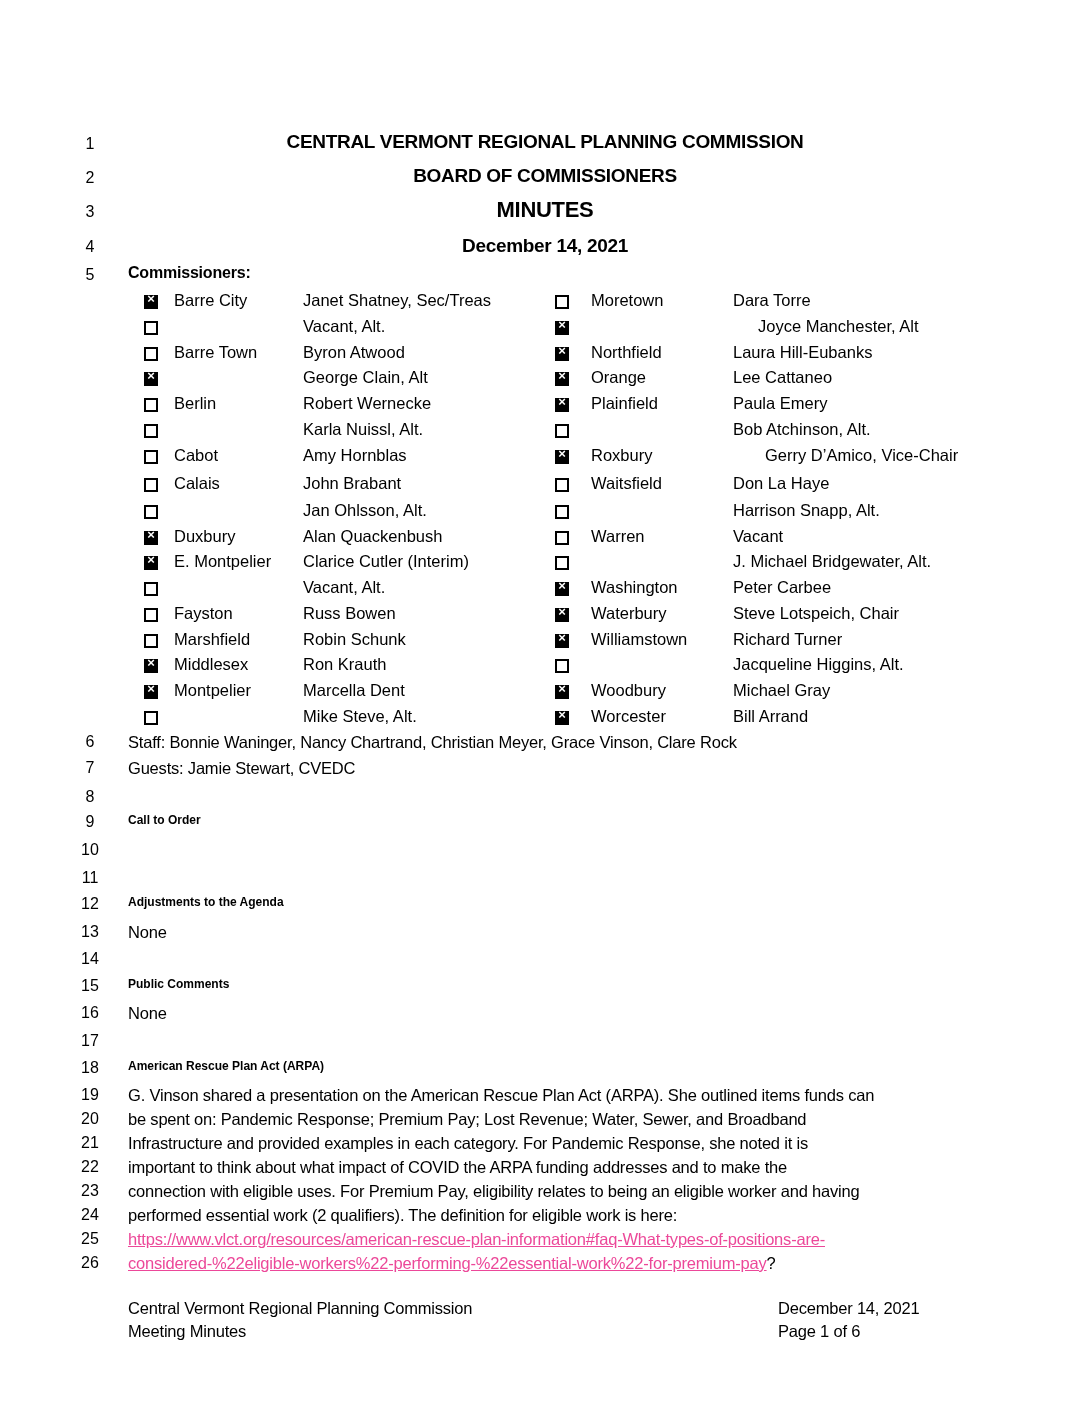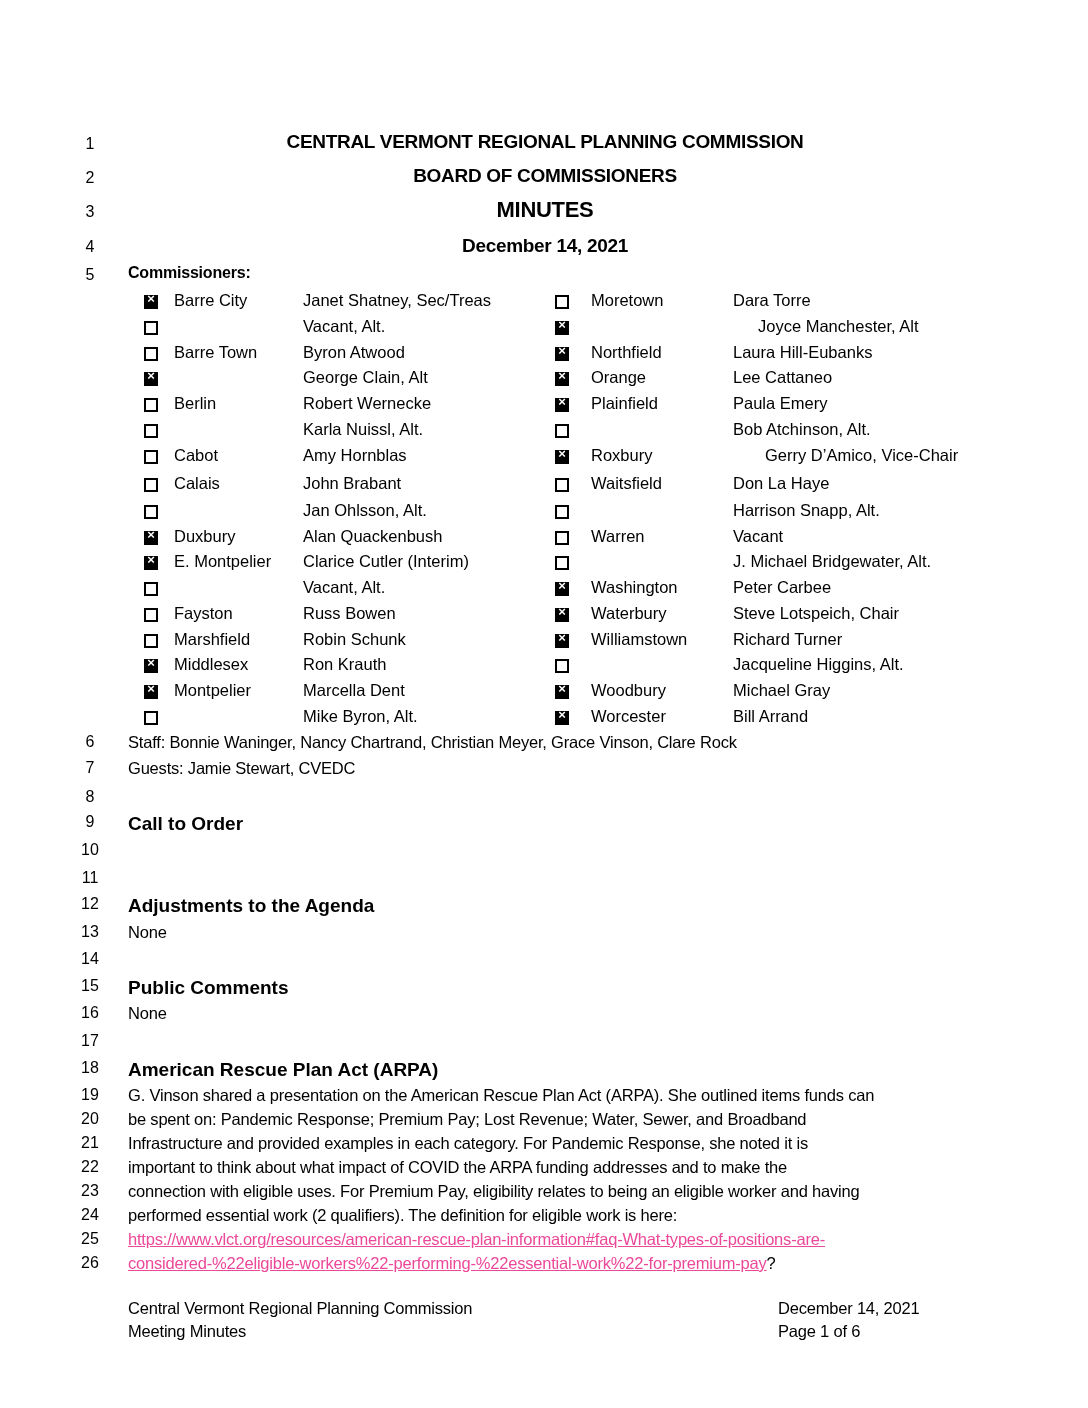--- a/index.html
+++ b/index.html
@@ -3,21 +3,21 @@
 <meta charset="utf-8">
 <style>
   html, body { margin:0; padding:0; background:#ffffff; }
   body { width:1088px; height:1408px; position:relative; overflow:hidden;
          font-family:"Liberation Sans", sans-serif; color:#000; }
   .page { position:absolute; left:0; top:0; width:1088px; height:1408px; }
   .ln { position:absolute; left:80px; width:20px; text-align:center; font-size:16px; }
   .title { position:absolute; left:130px; width:830px; text-align:center; font-weight:bold; font-size:19px; letter-spacing:-0.3px; }
   .title.big { font-size:22px; }
   .text { position:absolute; left:128px; font-size:16.5px; white-space:nowrap; letter-spacing:-0.2px; }
-  .heading { position:absolute; left:128px; font-size:19px; font-weight:bold; white-space:nowrap; }
+  .heading { position:absolute; left:128px; font-size:12px; font-weight:bold; white-space:nowrap; }
   .link { color:#ec4899; text-decoration:underline; }
   .comm-row { position:absolute; height:24px; font-size:16.5px; white-space:nowrap; }
   .cb { position:absolute; width:10px; height:10px; border:2px solid #000; top:4px; box-sizing:content-box; }
   .cb.checked { background:#000; }
   .cb.checked::after { content:"×"; position:absolute; left:0; top:-6px; width:10px; text-align:center; color:#fff; font-size:13px; font-weight:bold; }
   .town { position:absolute; }
   .name { position:absolute; }
   .footer { position:absolute; font-size:16.5px; letter-spacing:-0.2px; }
 </style>
 </head>
@@ -138,21 +138,21 @@
         <span class="name" style="left: 303px;">Ron Krauth</span>
       </div>
       <div class="comm-row" style="top: 681px; left: 0px;">
         <span class="cb checked" style="left: 144px;"></span>
         <span class="town" style="left: 174px;">Montpelier</span>
         <span class="name" style="left: 303px;">Marcella Dent</span>
       </div>
       <div class="comm-row" style="top: 707px; left: 0px;">
         <span class="cb" style="left: 144px;"></span>
         <span class="town" style="left: 174px;"></span>
-        <span class="name" style="left: 303px;">Mike Byron, Alt.</span>
+        <span class="name" style="left: 303px;">Mike Steve, Alt.</span>
       </div>
     </div>
   <div id="comm-right">
       <div class="comm-row" style="top: 291px; left: 0px;">
         <span class="cb" style="left: 555px;"></span>
         <span class="town" style="left: 591px;">Moretown</span>
         <span class="name" style="left: 733px;">Dara Torre</span>
       </div>
       <div class="comm-row" style="top: 317px; left: 0px;">
         <span class="cb checked" style="left: 555px;"></span>

